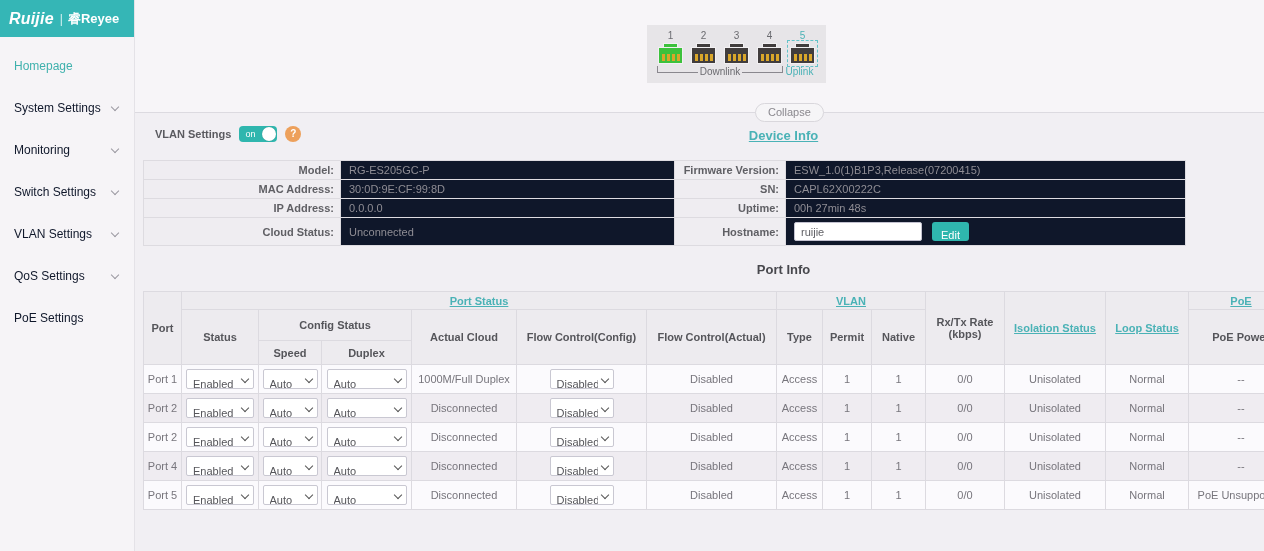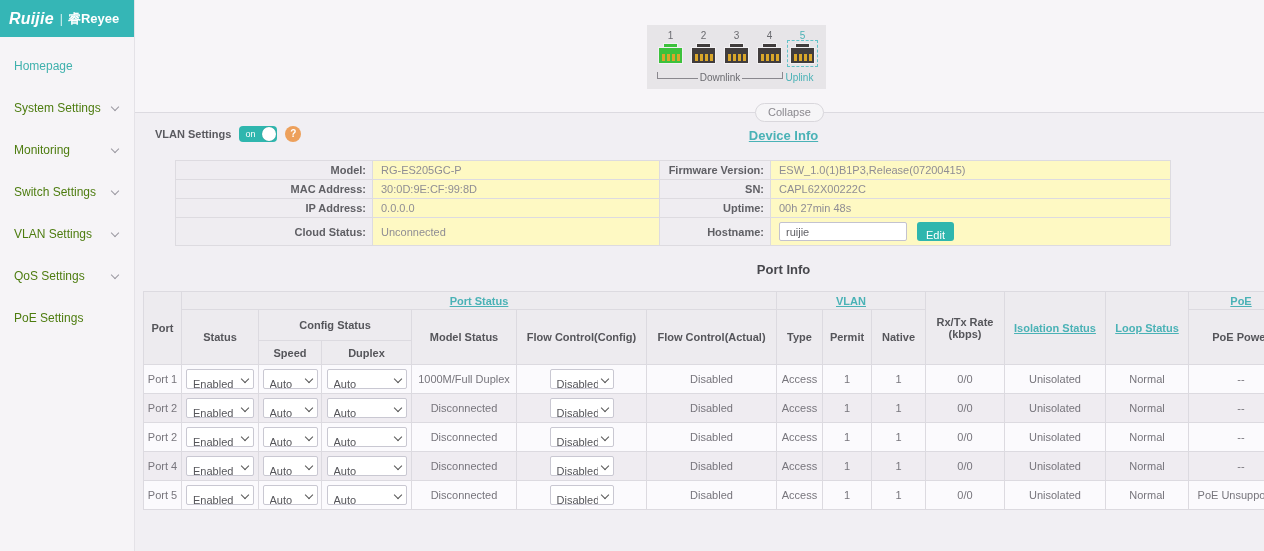--- a/index.html
+++ b/index.html
@@ -7,42 +7,42 @@
   body { font-family:"Liberation Sans","DejaVu Sans",sans-serif; background:#f1eff3; position:relative; }
   .app { display:flex; width:1264px; height:551px; }
 
   
   .sidebar { width:135px; height:551px; background:#f6f4f7; border-right:1px solid #e4e2e7; flex:0 0 135px; }
   .logo { height:37px; background:#35b6b6; display:flex; align-items:center; padding-left:9px; white-space:nowrap; }
   .logo-primary { color:#fff; font-size:16px; font-weight:bold; font-style:italic; letter-spacing:0.2px; }
   .logo-sep { color:#d8f2f2; font-size:12px; margin:0 5px 0 6px; font-weight:normal; }
   .logo-secondary { color:#fff; font-size:13px; font-weight:bold; }
   .nav { padding-top:8px; }
-  .nav-item { height:42px; display:flex; align-items:center; justify-content:space-between; padding:0 16px 0 14px; font-size:12px; color:#4d7c0f; cursor:pointer; }
+  .nav-item { height:42px; display:flex; align-items:center; justify-content:space-between; padding:0 16px 0 14px; font-size:12px; color:#0f172a; cursor:pointer; }
   .nav-item.active { color:#3fb1ad; }
   .chev { width:6px; height:6px; border-right:1px solid #9a98a0; border-bottom:1px solid #9a98a0; transform:rotate(45deg); margin-top:-3px; }
 
   
   .main { flex:1; position:relative; width:1129px; }
   .top-band { position:relative; height:113px; background:#f7f5f8; border-bottom:1px solid #dcdae0; }
 
   
   .port-panel { position:absolute; left:512px; top:25px; background:#e7e5e8; padding:5px 10px 4px 10px; }
   .ports-row { display:flex; gap:6px; }
   .port { display:flex; flex-direction:column; align-items:center; width:27px; cursor:pointer; }
   .port.selected .rj45 { outline:1px dashed #63c3c9; outline-offset:2px; }
   .pnum { font-size:10px; color:#6b6b70; line-height:12px; margin-bottom:1px; }
   .pnum.teal { color:#4ab2b6; }
   .rj45 { position:relative; width:25px; height:21px; }
   .rj45 .tab { position:absolute; top:0; left:5px; width:15px; height:5px; border:1px solid #f2f0f2; border-bottom:none; }
   .rj45 .rbody { position:absolute; top:4px; left:0; width:25px; height:17px; border:1px solid #f2f0f2; display:flex; justify-content:center; align-items:flex-end; gap:2px; padding-bottom:2px; }
   .rj45.dark .tab, .rj45.dark .rbody { background:#413d3d; }
   .rj45.green .tab, .rj45.green .rbody { background:#3cc13c; }
   .rj45 .pin { width:3px; height:7px; background:#d9a62a; }
-  .links-row { display:flex; margin-top:8px; }
+  .links-row { display:flex; margin-top:2px; }
   .bracket { width:126px; display:flex; align-items:flex-start; height:13px; }
   .tick { width:1px; height:7px; background:#8a888e; }
   .seg { flex:1; height:1px; background:#8a888e; margin-top:6px; }
   .bracket-label { font-size:10px; color:#6b6b70; line-height:11px; padding:0 2px; }
   .uplink-label { width:33px; text-align:center; font-size:10px; color:#4ab2b6; line-height:11px; }
 
   .collapse-pill { position:absolute; bottom:-10px; left:620px; z-index:3; height:19px; padding:0 12px; background:#f6f5f7; border:1px solid #d9d7dc; border-radius:10px; color:#8a888e; font-size:11px; font-family:inherit; cursor:pointer; line-height:17px; }
 
   
   .content { height:438px; background:#f1eff3; padding-left:8px; }
@@ -51,24 +51,24 @@
   .vlan-label { font-size:11px; font-weight:bold; color:#5a5a5f; }
   .toggle { position:relative; width:38px; height:16px; border-radius:4px; background:#2fb6ae; cursor:pointer; }
   .toggle-text { position:absolute; left:6px; top:2px; font-size:9px; color:#fff; line-height:12px; }
   .toggle-knob { position:absolute; right:1px; top:1px; width:14px; height:14px; border-radius:50%; background:#fff; box-shadow:0 0 1px rgba(0,0,0,.3); }
   .help-icon { width:16px; height:16px; border-radius:50%; background:#eda05b; color:#fff; font-size:10px; font-weight:bold; text-align:center; line-height:16px; cursor:pointer; }
   .section-title-link { display:block; padding-top:13px; width:1281px; text-align:center; }
   .section-title-link a { font-size:13px; font-weight:bold; color:#4ab2b6; text-decoration:underline; cursor:pointer; }
 
   
   table { border-collapse:collapse; }
-  .device-table { width:989px; table-layout:fixed; font-size:11px;margin-left:32px; }
+  .device-table { width:989px; table-layout:fixed; font-size:11px; }
   .device-table td { border:1px solid #dddbe0; height:19px; padding:0; }
   .device-table td.lbl { background:#efedf1; text-align:right; font-weight:bold; color:#5f5f64; padding-right:6px; width:197px; }
-  .device-table td.val { background:#fef9c3; color:#8f8d94; padding-left:8px; width:287px; }
+  .device-table td.val { background:#0f172a; color:#8f8d94; padding-left:8px; width:334px; }
   .device-table td.lbl2 { width:111px; }
   .device-table td.val2 { width:400px; }
   .device-table tr.tall td { height:28px; }
   .red { color:#dd6a62; }
   .hostname-cell { display:flex; align-items:center; gap:10px; }
   .hostname-input { width:128px; height:19px; border:1px solid #c3c2d0; border-radius:2px; background:#fff; font-size:11px; color:#5f5f64; padding:0 6px; font-family:inherit; }
   .edit-btn { height:19px; padding:7px 9px; background:#2fb6ae; border:none; border-radius:3px; color:#fff; font-size:11px; cursor:pointer; font-family:inherit; }
 
   .port-info-title { margin-top:16px; width:1281px; text-align:center; font-size:13px; font-weight:bold; color:#48484d; }
 
@@ -287,21 +287,21 @@
             <th colspan="6"><a class="hlink">Port Status</a></th>
             <th colspan="3"><a class="hlink">VLAN</a></th>
             <th rowspan="3"><span>Rx/Tx Rate</span><br><span>(kbps)</span></th>
             <th rowspan="3"><a class="hlink">Isolation Status</a></th>
             <th rowspan="3"><a class="hlink">Loop Status</a></th>
             <th><a class="hlink">PoE</a></th>
           </tr>
           <tr>
             <th rowspan="2">Status</th>
             <th colspan="2">Config Status</th>
-            <th rowspan="2">Model Status</th>
+            <th rowspan="2">Actual Cloud</th>
             <th rowspan="2">Flow Control(Config)</th>
             <th rowspan="2">Flow Control(Actual)</th>
             <th rowspan="2">Type</th>
             <th rowspan="2">Permit</th>
             <th rowspan="2">Native</th>
             <th rowspan="2">PoE Power</th>
           </tr>
           <tr>
             <th>Speed</th>
             <th>Duplex</th>

